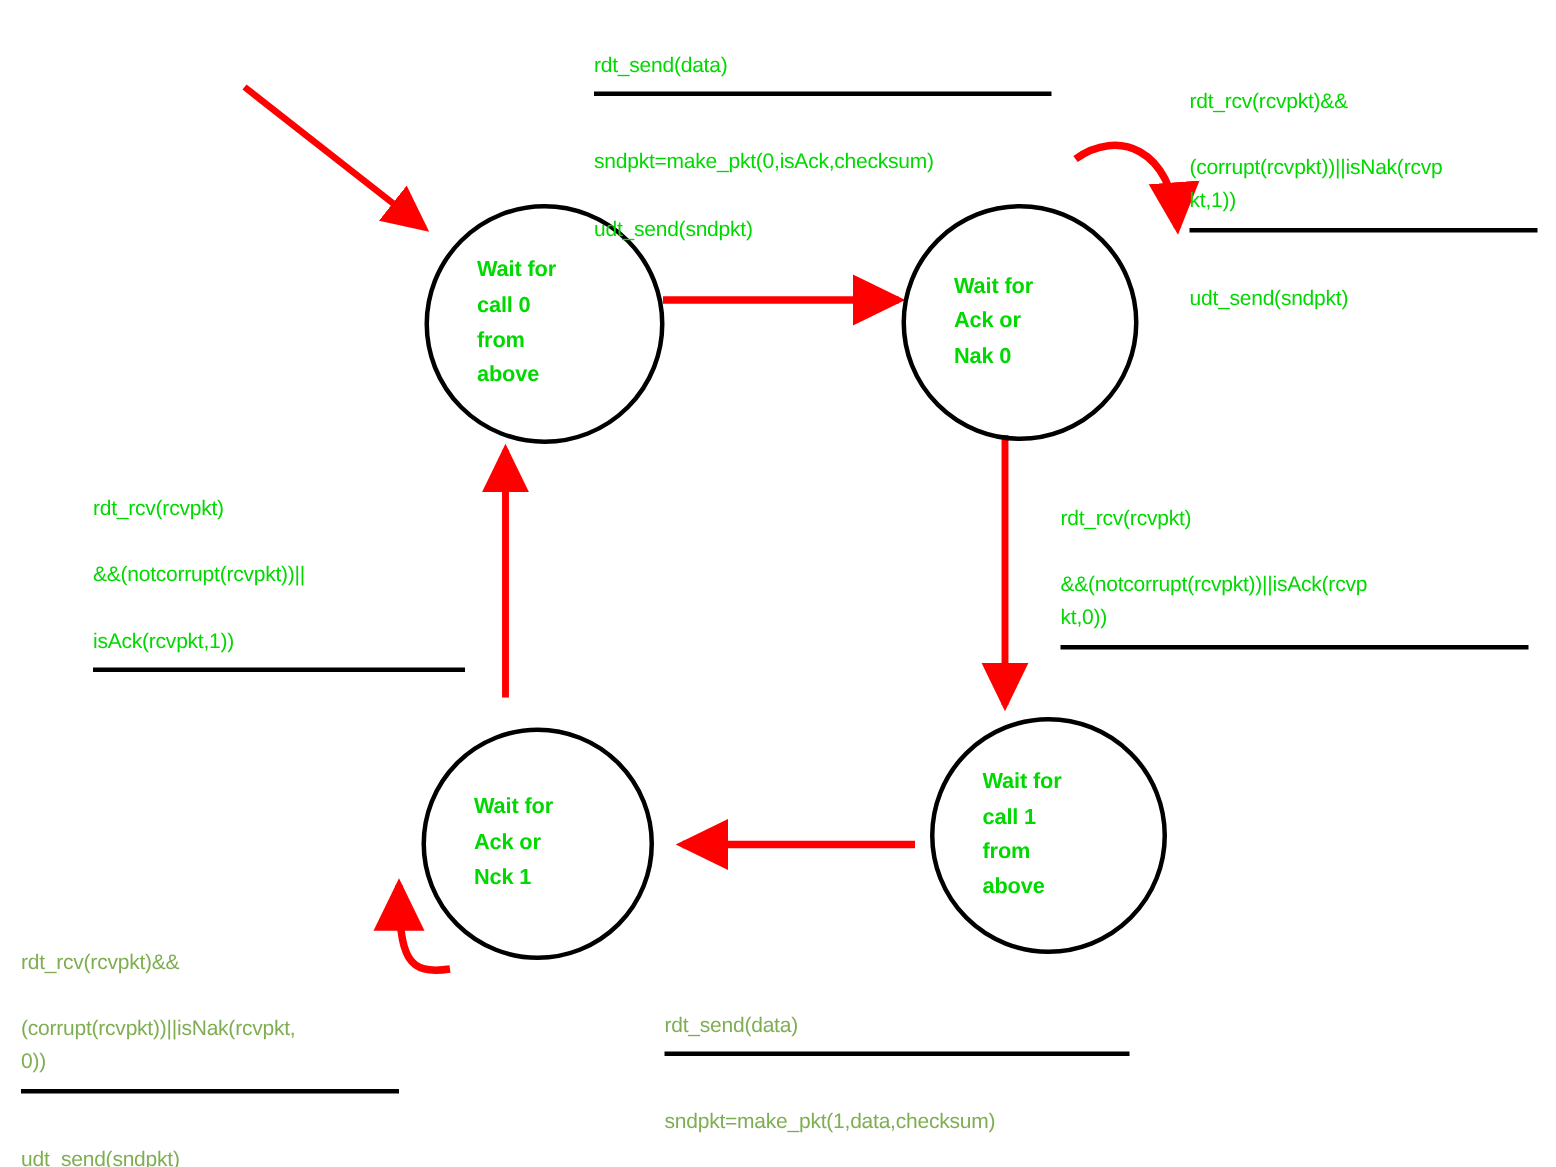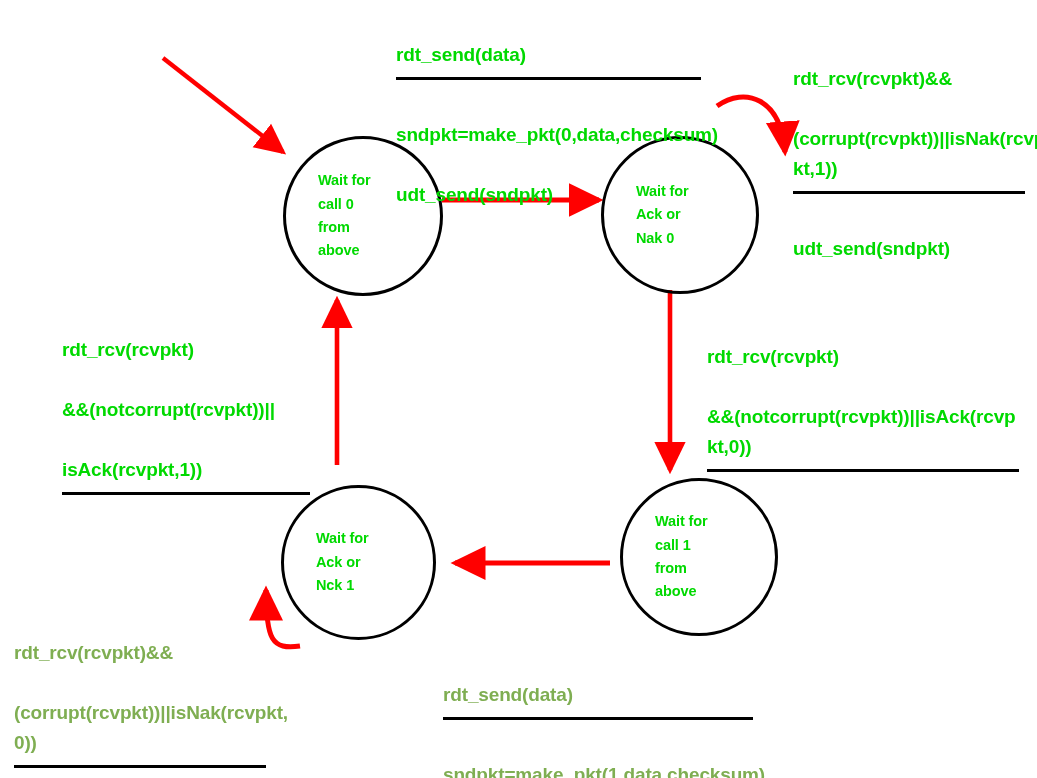--- a/index.html
+++ b/index.html
@@ -44,22 +44,22 @@
     font-size: 14.5px;
     line-height: 1.62;
     white-space: pre-line;
     padding-left: 32px;
     letter-spacing: -0.1px;
   }
 
   
   .annot {
     position: absolute;
-    font-weight: bold;
-    font-size: 19px;
+    font-weight: normal;
+    font-size: 14px;
     line-height: 1.58;
     letter-spacing: -0.15px;
     white-space: pre-line;
   }
   .annot.bright { color: #00D900; }
   .annot.olive  { color: #7FAE52; }
 
   .annot .top-part,
   .annot .bottom-part {
     display: block;
@@ -123,21 +123,21 @@
 
   <div class="state" style="left:620px; top:478px; width:158px; height:158px;">
     <div class="state-label">Wait for
 call 1
 from
 above</div>
   </div>
 
   <div class="annot bright" style="left:396px; top:10px; width:305px;">
     <span class="top-part">rdt_send(data)</span>
-    <span class="bottom-part">sndpkt=make_pkt(0,data,checksum)
+    <span class="bottom-part">sndpkt=make_pkt(0,isAck,checksum)
 
 udt_send(sndpkt)</span>
   </div>
 
   <div class="annot bright" style="left:793px; top:34px; width:232px;">
     <span class="top-part">rdt_rcv(rcvpkt)&amp;&amp;
 
 (corrupt(rcvpkt))||isNak(rcvp
 kt,1))</span>
     <span class="bottom-part">udt_send(sndpkt)</span>

